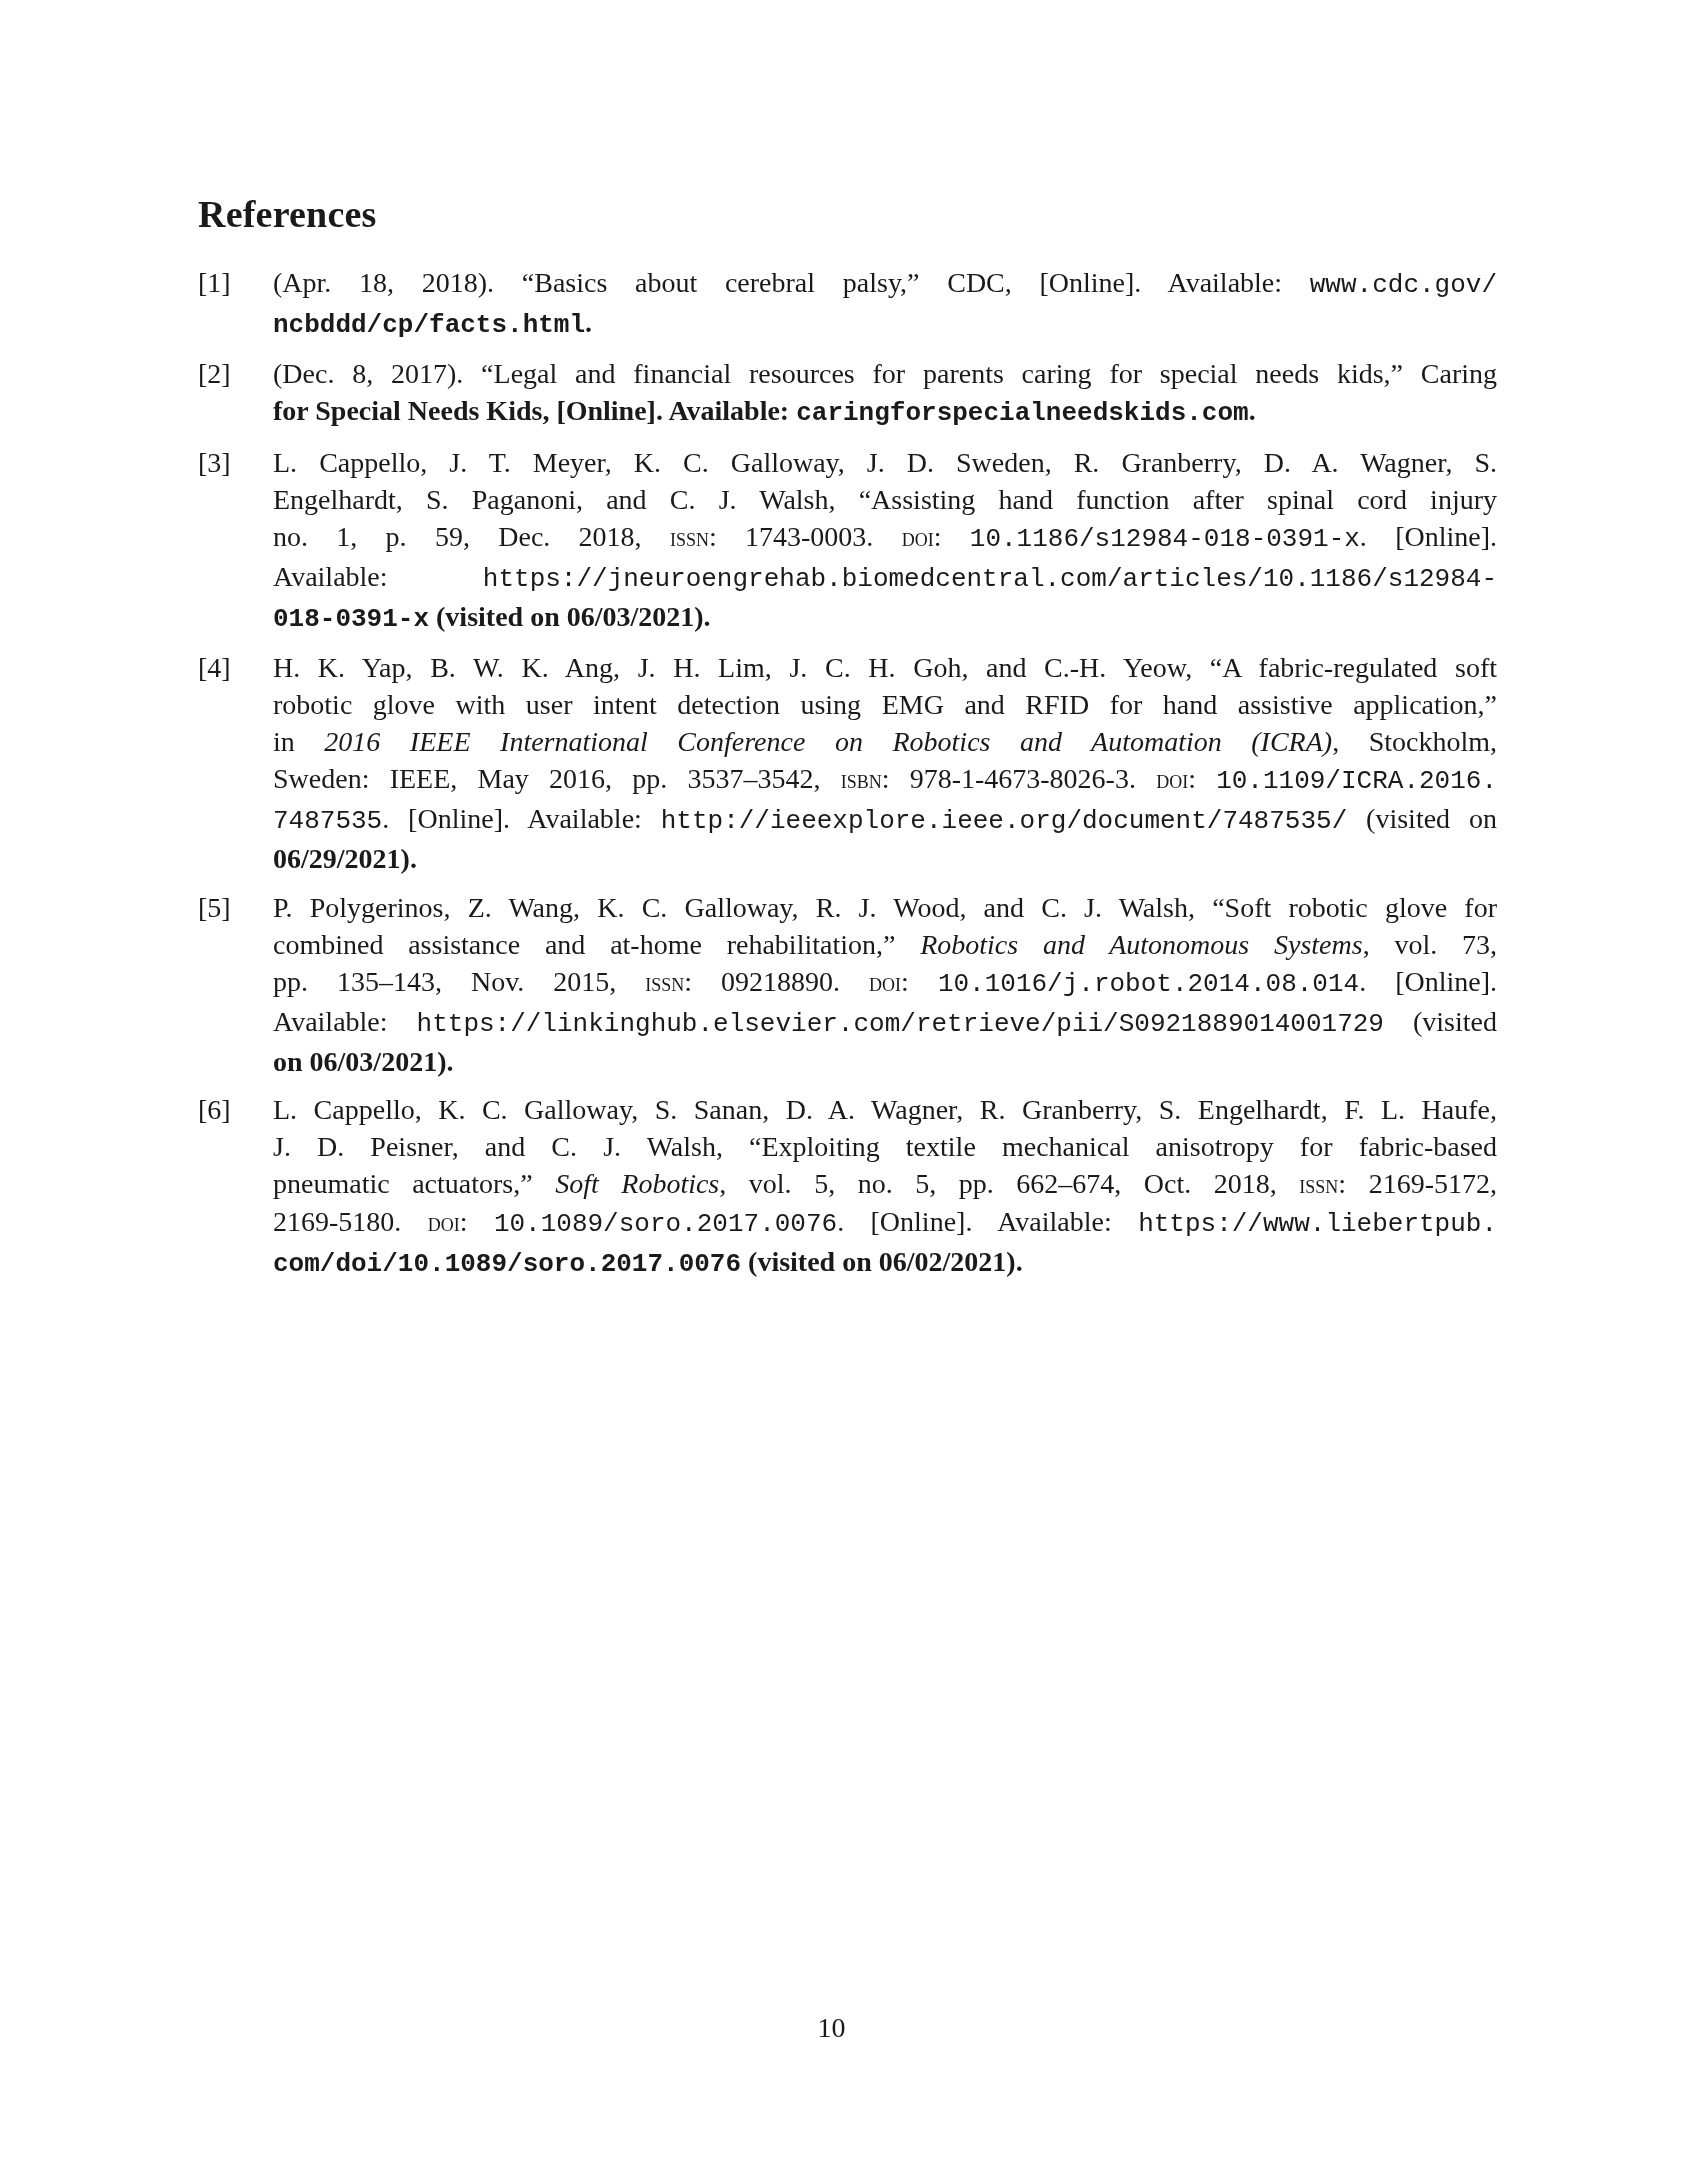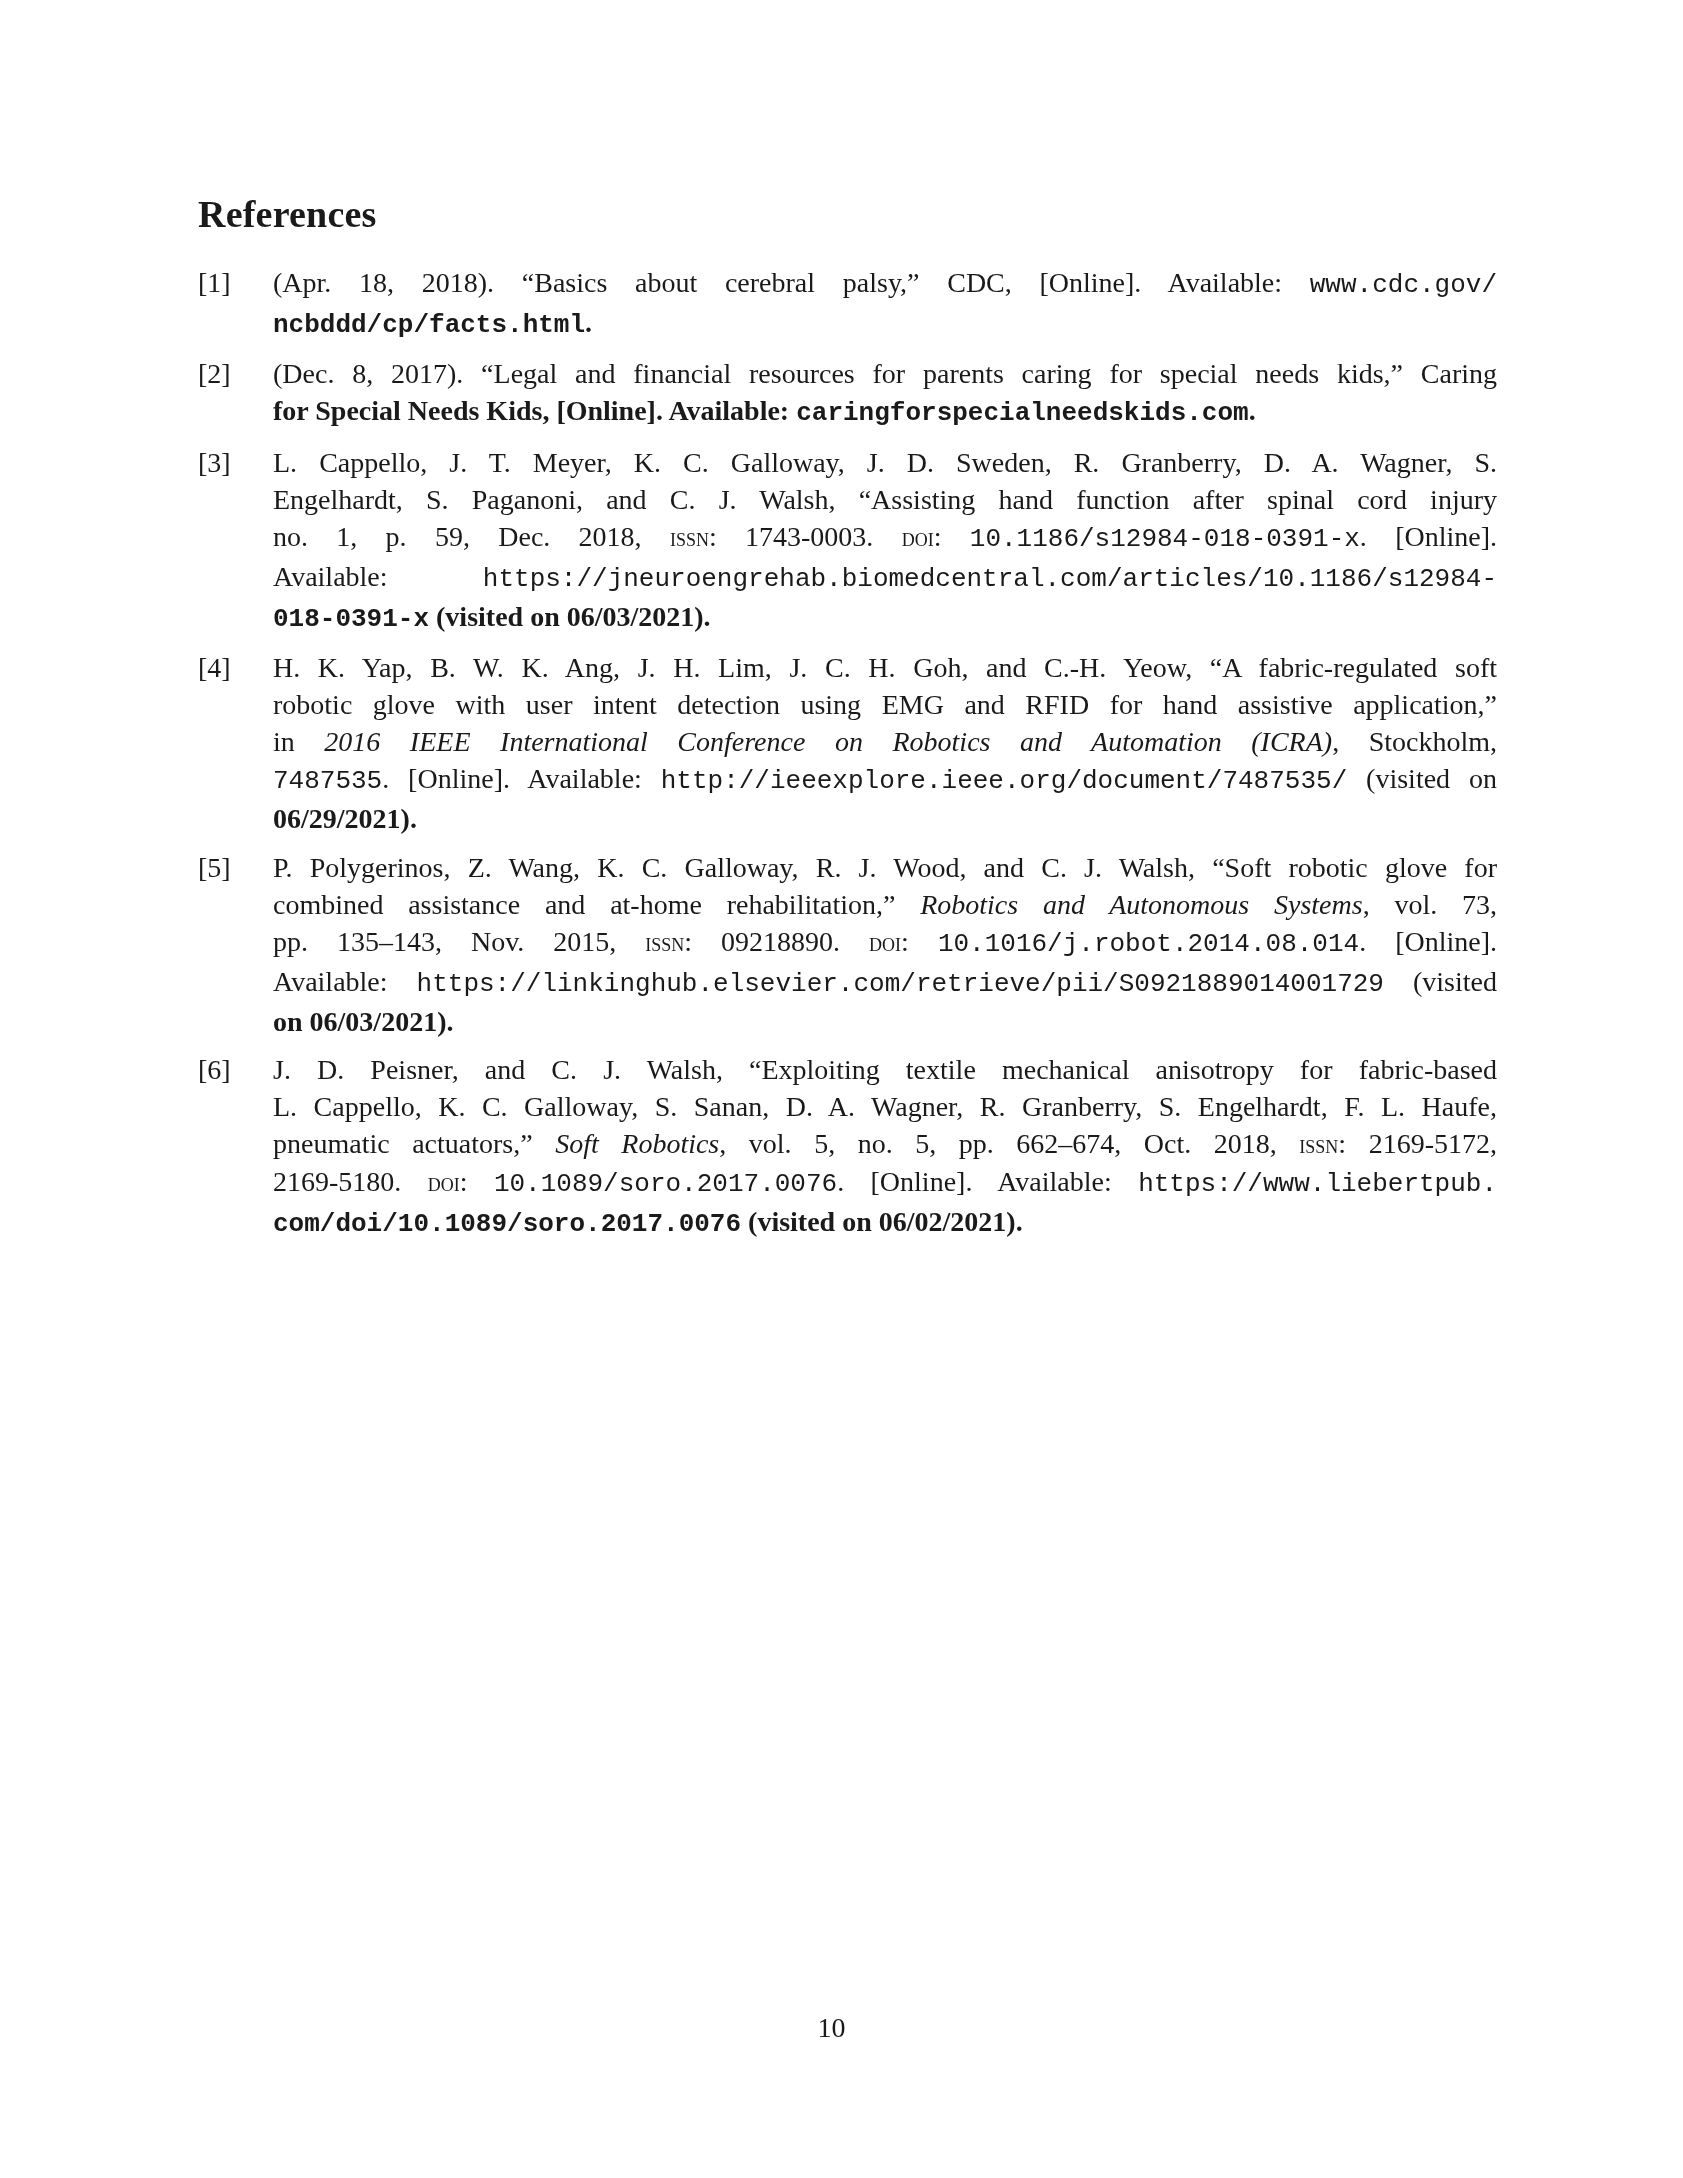--- a/index.html
+++ b/index.html
@@ -38,35 +38,36 @@
       <span class="line"><span>Engelhardt, S. Paganoni, and C. J. Walsh, “Assisting hand function after spinal cord injury</span></span>
       <span class="line"><span>no. 1, p. 59, Dec. 2018, </span><span class="sc">issn</span><span>: 1743-0003. </span><span class="sc">doi</span><span>: </span><span class="tt">10.1186/s12984-018-0391-x</span><span>. [Online].</span></span>
       <span class="line"><span>Available: </span><span class="tt">https://jneuroengrehab.biomedcentral.com/articles/10.1186/s12984-</span></span>
       <span class="line last"><span class="tt">018-0391-x</span><span> (visited on 06/03/2021).</span></span>
     </div>
     <div class="ref">
       <span class="num">[4]</span>
       <span class="line"><span>H. K. Yap, B. W. K. Ang, J. H. Lim, J. C. H. Goh, and C.-H. Yeow, “A fabric-regulated soft</span></span>
       <span class="line"><span>robotic glove with user intent detection using EMG and RFID for hand assistive application,”</span></span>
       <span class="line"><span>in </span><span class="it">2016 IEEE International Conference on Robotics and Automation (ICRA)</span><span>, Stockholm,</span></span>
+      <span class="line"><span>Sweden: IEEE, May 2016, pp. 3537–3542, </span><span class="sc">isbn</span><span>: 978-1-4673-8026-3. </span><span class="sc">doi</span><span>: </span><span class="tt">10.1109/ICRA.2016.</span></span>
       <span class="line"><span class="tt">7487535</span><span>. [Online]. Available: </span><span class="tt">http://ieeexplore.ieee.org/document/7487535/</span><span> (visited on</span></span>
       <span class="line last"><span>06/29/2021).</span></span>
     </div>
     <div class="ref">
       <span class="num">[5]</span>
       <span class="line"><span>P. Polygerinos, Z. Wang, K. C. Galloway, R. J. Wood, and C. J. Walsh, “Soft robotic glove for</span></span>
       <span class="line"><span>combined assistance and at-home rehabilitation,” </span><span class="it">Robotics and Autonomous Systems</span><span>, vol. 73,</span></span>
       <span class="line"><span>pp. 135–143, Nov. 2015, </span><span class="sc">issn</span><span>: 09218890. </span><span class="sc">doi</span><span>: </span><span class="tt">10.1016/j.robot.2014.08.014</span><span>. [Online].</span></span>
       <span class="line"><span>Available: </span><span class="tt">https://linkinghub.elsevier.com/retrieve/pii/S0921889014001729</span><span> (visited</span></span>
       <span class="line last"><span>on 06/03/2021).</span></span>
     </div>
     <div class="ref">
       <span class="num">[6]</span>
+      <span class="line"><span>L. Cappello, K. C. Galloway, S. Sanan, D. A. Wagner, R. Granberry, S. Engelhardt, F. L. Haufe,</span></span>
       <span class="line"><span>J. D. Peisner, and C. J. Walsh, “Exploiting textile mechanical anisotropy for fabric-based</span></span>
-      <span class="line"><span>L. Cappello, K. C. Galloway, S. Sanan, D. A. Wagner, R. Granberry, S. Engelhardt, F. L. Haufe,</span></span>
       <span class="line"><span>pneumatic actuators,” </span><span class="it">Soft Robotics</span><span>, vol. 5, no. 5, pp. 662–674, Oct. 2018, </span><span class="sc">issn</span><span>: 2169-5172,</span></span>
       <span class="line"><span>2169-5180. </span><span class="sc">doi</span><span>: </span><span class="tt">10.1089/soro.2017.0076</span><span>. [Online]. Available: </span><span class="tt">https://www.liebertpub.</span></span>
       <span class="line last"><span class="tt">com/doi/10.1089/soro.2017.0076</span><span> (visited on 06/02/2021).</span></span>
     </div>
   </div>
 
 <div class="pagenum">10</div>
 
 
 </body></html>

